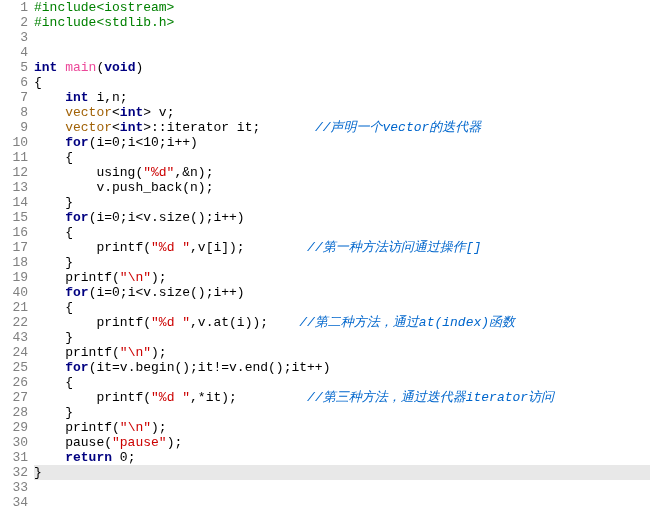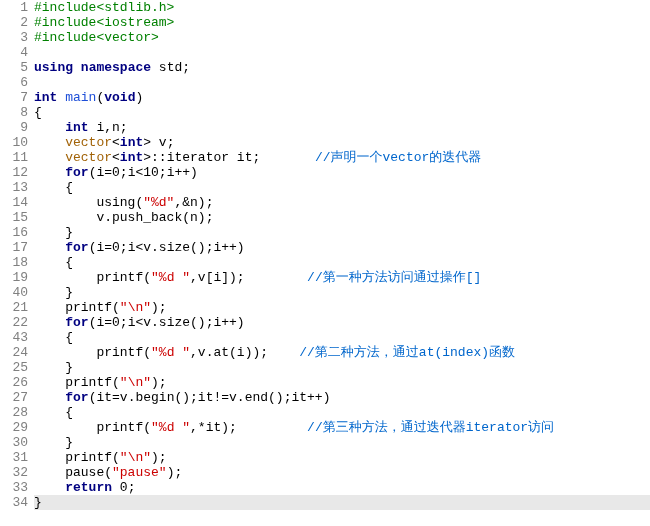--- a/index.html
+++ b/index.html
@@ -39,24 +39,24 @@
     line-height: 15px;
     white-space: pre;
   }
   .line.hl {
     background: #e8e8e8;
   }
   .preproc { color: #008000; }
   .kw { color: #000080; font-weight: bold; }
   .type { color: #a16207; }
   .str { color: #cc0000; }
-  .cmt { color: #0066cc; }
+  .cmt { color: #0066cc; font-style: italic; }
   .num { color: #000000; }
   .pn { color: #000000; }
-  .id { color: #1d4ed8; margin-top: 16px; }
+  .id { color: #ec4899; margin-top: 16px; }
 </style>
 </head>
 <body>
 
 <div class="editor">
   <div class="gutter" id="gutter">
       <div class="ln">1</div>
       <div class="ln">2</div>
       <div class="ln">3</div>
       <div class="ln">4</div>
@@ -85,25 +85,23 @@
       <div class="ln">27</div>
       <div class="ln">28</div>
       <div class="ln">29</div>
       <div class="ln">30</div>
       <div class="ln">31</div>
       <div class="ln">32</div>
       <div class="ln">33</div>
       <div class="ln">34</div>
     </div>
   <div class="code" id="code">
+      <div class="line"><span class="preproc">#include&lt;iostream&gt;</span></div>
       <div class="line"><span class="preproc">#include&lt;stdlib.h&gt;</span></div>
-      <div class="line"><span class="preproc">#include&lt;iostream&gt;</span></div>
-      <div class="line"><span class="preproc">#include&lt;vector&gt;</span></div>
       <div class="line">&nbsp;</div>
-      <div class="line"><span class="kw">using</span><span class="pn"> </span><span class="kw">namespace</span><span class="pn"> std;</span></div>
       <div class="line">&nbsp;</div>
       <div class="line"><span class="kw">int</span><span class="pn"> </span><span class="id">main</span><span class="pn">(</span><span class="kw">void</span><span class="pn">)</span></div>
       <div class="line"><span class="pn">{</span></div>
       <div class="line"><span class="pn">    </span><span class="kw">int</span><span class="pn"> i,n;</span></div>
       <div class="line"><span class="pn">    </span><span class="type">vector</span><span class="pn">&lt;</span><span class="kw">int</span><span class="pn">&gt; v;</span></div>
       <div class="line"><span class="pn">    </span><span class="type">vector</span><span class="pn">&lt;</span><span class="kw">int</span><span class="pn">&gt;::iterator it;       </span><span class="cmt">//声明一个vector的迭代器</span></div>
       <div class="line"><span class="pn">    </span><span class="kw">for</span><span class="pn">(i=</span><span class="num">0</span><span class="pn">;i&lt;</span><span class="num">10</span><span class="pn">;i++)</span></div>
       <div class="line"><span class="pn">    {</span></div>
       <div class="line"><span class="pn">        using(</span><span class="str">"%d"</span><span class="pn">,&amp;n);</span></div>
       <div class="line"><span class="pn">        v.push_back(n);</span></div>

